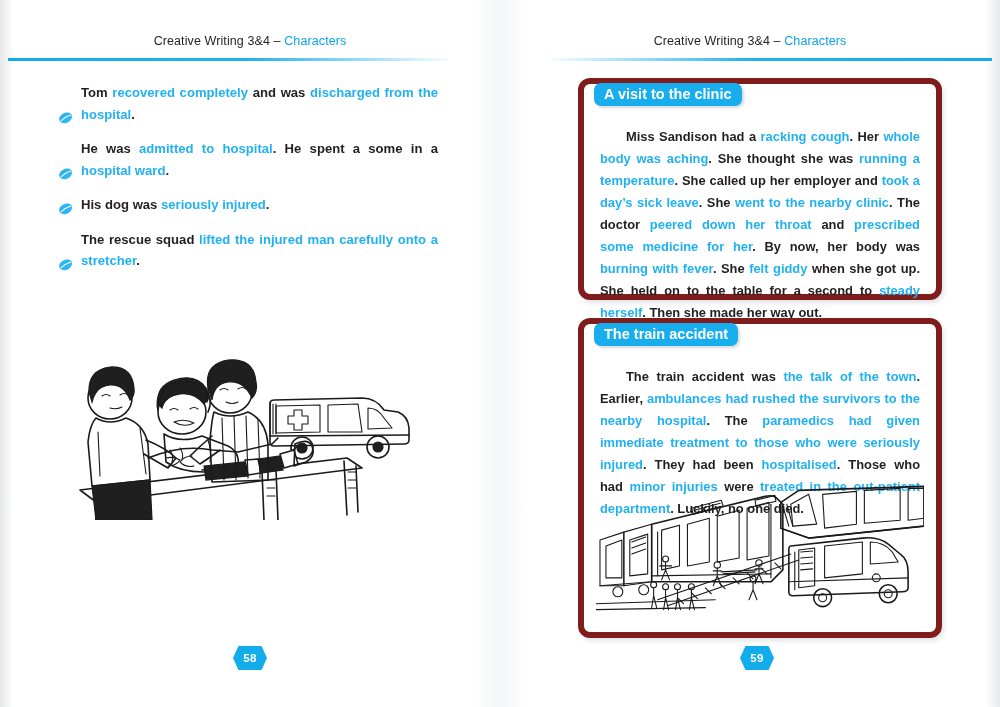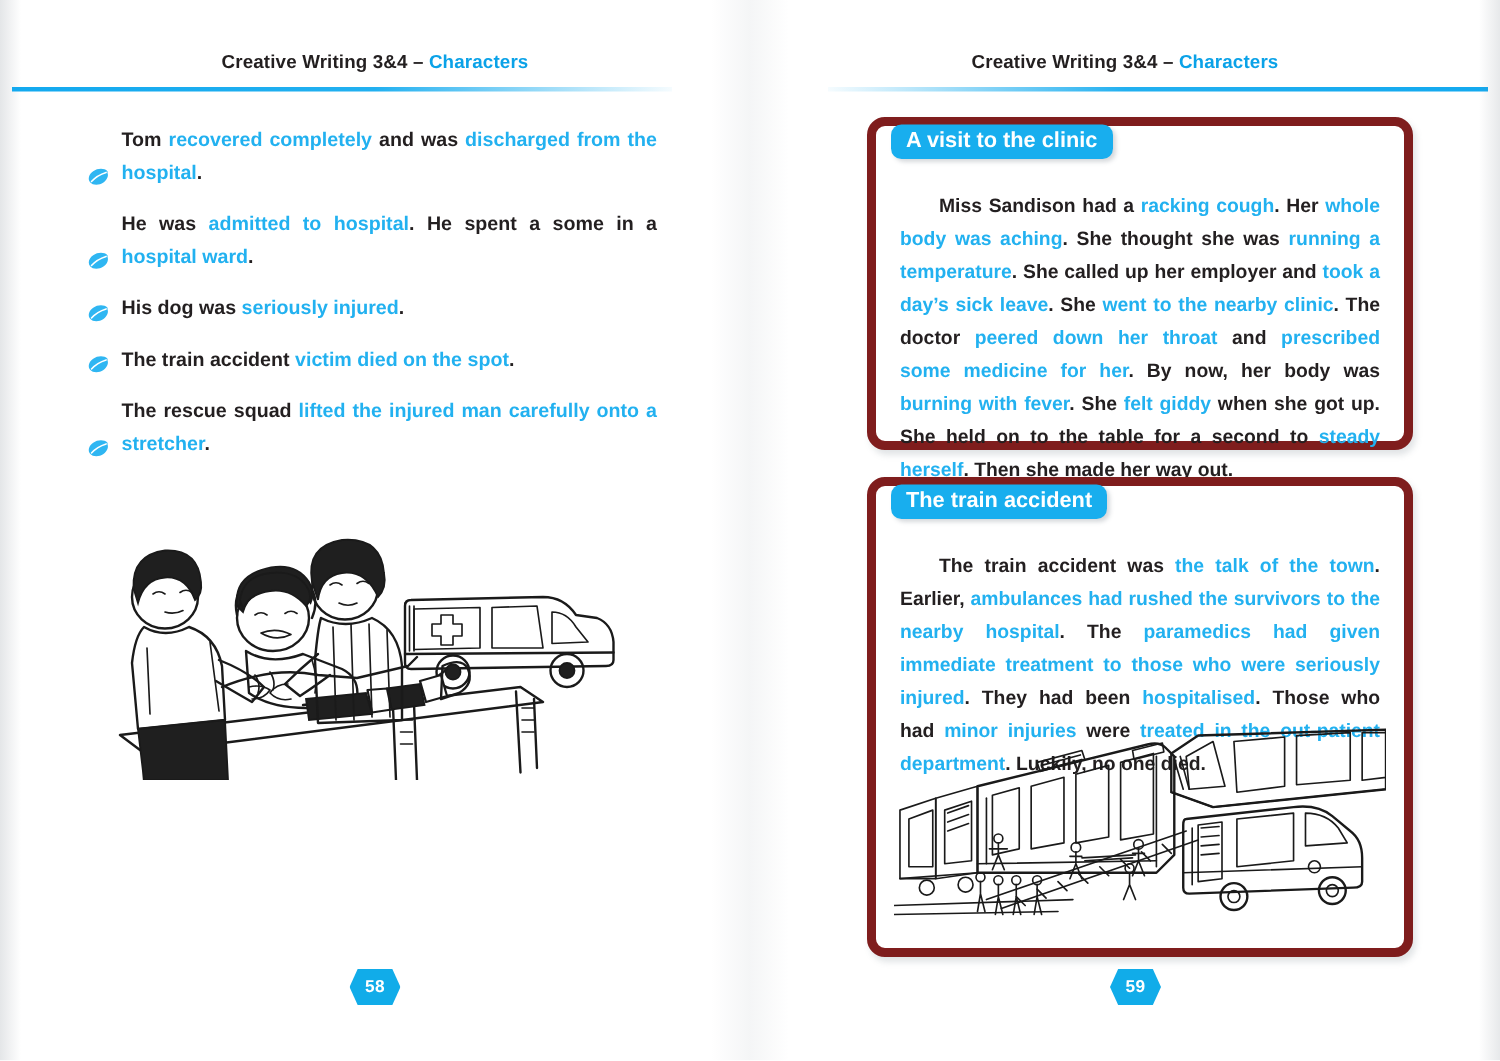--- a/index.html
+++ b/index.html
@@ -65,21 +65,21 @@
   }
 
   
   .runhead {
     position: absolute;
     top: 34px;
     left: 0;
     right: 0;
     text-align: center;
     font-size: 12.5px;
-    font-weight: bold;
+    font-weight: normal;
     color: #231f20;
     letter-spacing: 0.1px;
   }
   .runhead .accent { color: #0aa2e8; }
 
   .rule {
     position: absolute;
     height: 3px;
     top: 58px;
   }
@@ -250,27 +250,20 @@
               <path d="M14.6 3.4C12.2 1.0 7.6 1.2 4.4 3.4 1.2 5.6 0.4 9.0 2.2 11.2c1.9 2.3 6.3 2.4 9.5 0.2 2.6-1.8 3.8-4.6 2.9-6.7z" fill="#2fb6f2"></path>
               <path d="M3.2 10.6C5.4 8.2 9.2 5.6 13.6 4.2" stroke="#ffffff" stroke-width="1.1" fill="none" stroke-linecap="round"></path>
             </svg></span>
           <div class="bullet-text"><span>His dog was </span><span class="hi">seriously injured</span><span>.</span></div>
         </div>
         <div class="bullet-row">
           <span class="leaf-bullet"><svg viewBox="0 0 16 15" xmlns="http://www.w3.org/2000/svg">
               <path d="M14.6 3.4C12.2 1.0 7.6 1.2 4.4 3.4 1.2 5.6 0.4 9.0 2.2 11.2c1.9 2.3 6.3 2.4 9.5 0.2 2.6-1.8 3.8-4.6 2.9-6.7z" fill="#2fb6f2"></path>
               <path d="M3.2 10.6C5.4 8.2 9.2 5.6 13.6 4.2" stroke="#ffffff" stroke-width="1.1" fill="none" stroke-linecap="round"></path>
             </svg></span>
-          <div class="bullet-text"><span>The train accident </span><span class="hi">victim died on the spot</span><span>.</span></div>
-        </div>
-        <div class="bullet-row">
-          <span class="leaf-bullet"><svg viewBox="0 0 16 15" xmlns="http://www.w3.org/2000/svg">
-              <path d="M14.6 3.4C12.2 1.0 7.6 1.2 4.4 3.4 1.2 5.6 0.4 9.0 2.2 11.2c1.9 2.3 6.3 2.4 9.5 0.2 2.6-1.8 3.8-4.6 2.9-6.7z" fill="#2fb6f2"></path>
-              <path d="M3.2 10.6C5.4 8.2 9.2 5.6 13.6 4.2" stroke="#ffffff" stroke-width="1.1" fill="none" stroke-linecap="round"></path>
-            </svg></span>
           <div class="bullet-text"><span>The rescue squad </span><span class="hi">lifted the injured man carefully onto a stretcher</span><span>.</span></div>
         </div>
       </div>
 
     <div class="illus-left">
       <svg viewBox="0 0 360 180" xmlns="http://www.w3.org/2000/svg">
 
         <g>
           <path class="ink" d="M212 60 L300 58 Q314 58 322 70 L336 72 Q346 76 347 88 L347 100 Q347 104 342 104 L212 106 Q208 106 208 102 L208 64 Q208 60 212 60 Z"></path>
           <path class="ink-thin" d="M214 66 L258 65 L258 92 L214 93 Z"></path>

